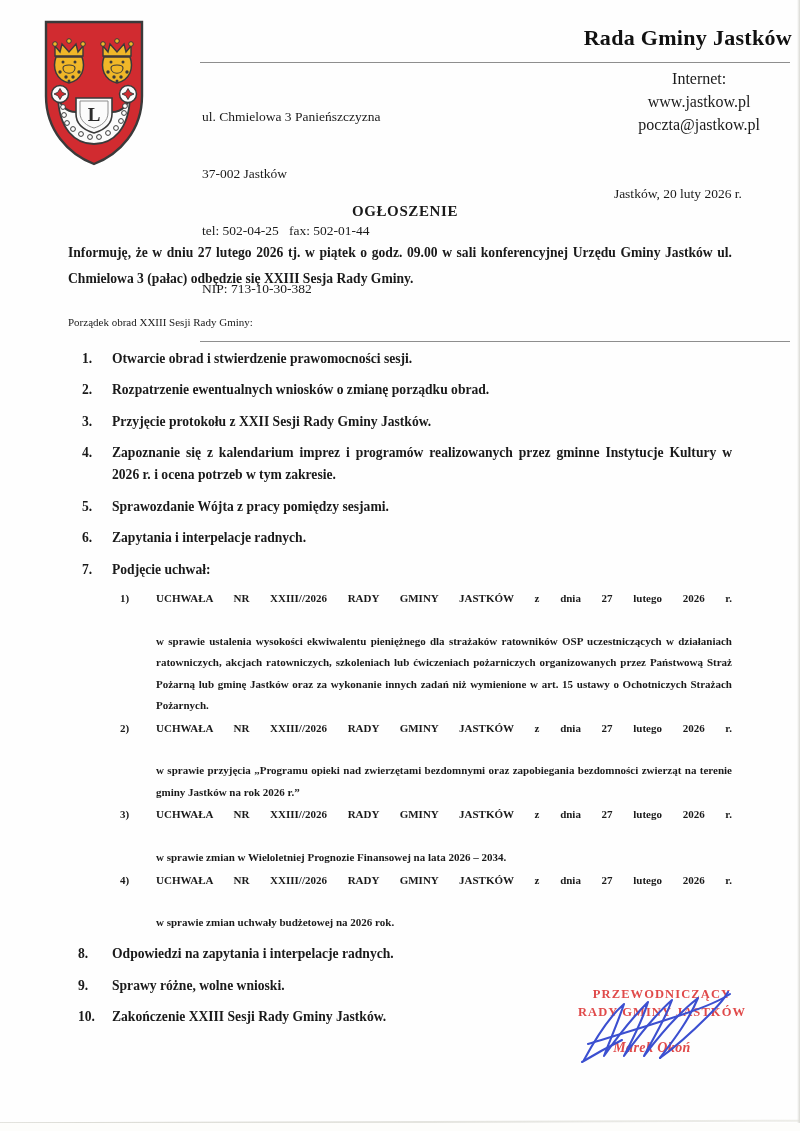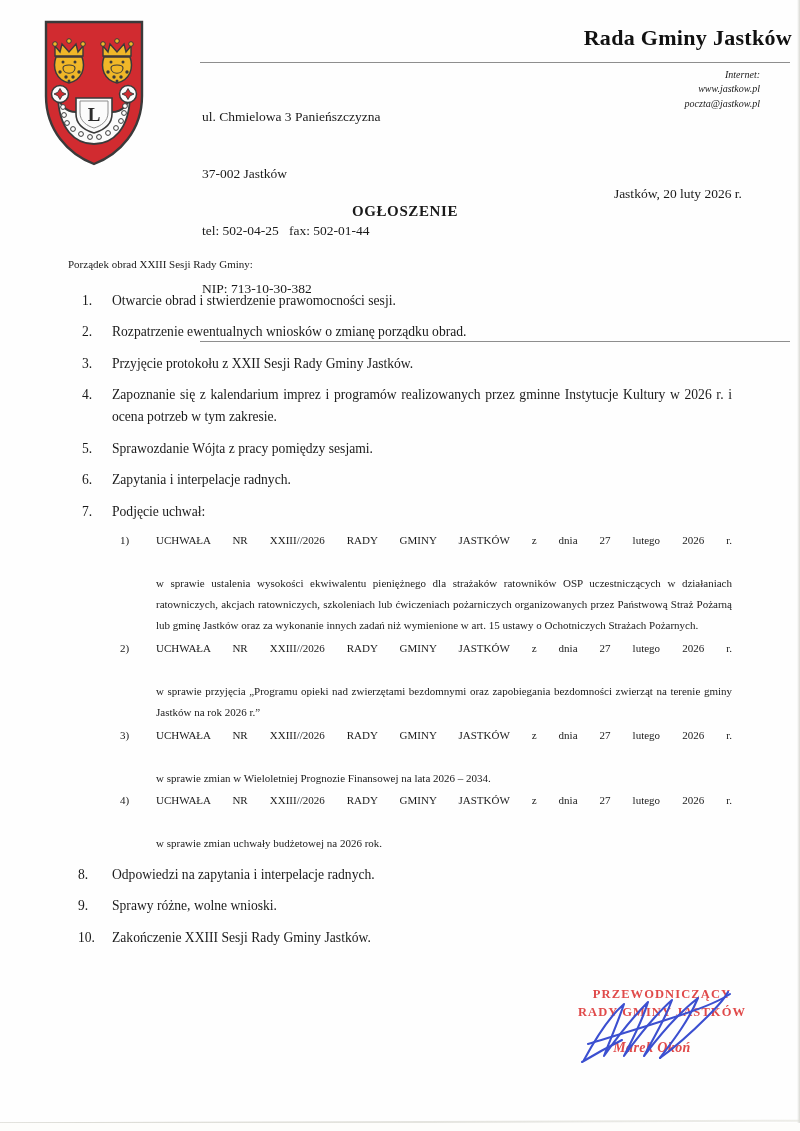--- a/index.html
+++ b/index.html
@@ -84,25 +84,24 @@
     justify-content: space-between;
     padding: 5px 0 3px 2px;
   }
   .addr-block {
     font-size: 13.5px;
     line-height: 1.42;
     white-space: pre;
   }
   .addr-block div { white-space: pre; }
   .net-block {
-    font-size: 10px;
+    font-size: 16px;
     line-height: 1.42;
     padding-right: 32px;
-    text-align: right;
-    font-style: italic;
+    text-align: center;
   }
 
   
   .doc-date {
     position: absolute;
     right: 58px;
     top: 186px;
     font-size: 13.5px;
   }
   .doc-heading {
@@ -146,20 +145,21 @@
   }
   ol.agenda > li {
     position: relative;
     counter-increment: item;
     padding-left: 44px;
     font-size: 13.6px;
     line-height: 1.62;
     margin-bottom: 9.5px;
     text-align: justify;
     text-justify: inter-word;
+    font-weight: bold;
   }
   ol.agenda > li::before {
     content: counter(item) ".";
     position: absolute;
     left: 14px;
     width: 24px;
     text-align: left;
     font-size: 13.6px;
   }
   ol.agenda > li.wide::before { left: 10px; }
@@ -339,20 +339,21 @@
       </div>
       <div class="rule rule-bottom"></div>
     </div>
   </div>
 
   <div class="doc-date">Jastków,  20 luty 2026 r.</div>
   <div class="doc-heading">OGŁOSZENIE</div>
 
   <div class="body-wrap">
 
+    <p class="intro">Informuję, że w dniu  27 lutego 2026 tj. w piątek o godz. 09.00 w sali konferencyjnej Urzędu Gminy Jastków ul. Chmielowa 3 (pałac) odbędzie się XXIII Sesja Rady Gminy.</p>
 
     <p class="agenda-lead">Porządek obrad XXIII Sesji Rady Gminy:</p>
 
     <ol class="agenda">
       <li>
         <span>Otwarcie obrad  i stwierdzenie prawomocności sesji.</span>
       </li>
       <li>
         <span>Rozpatrzenie ewentualnych wniosków o zmianę porządku obrad.</span>
       </li>

